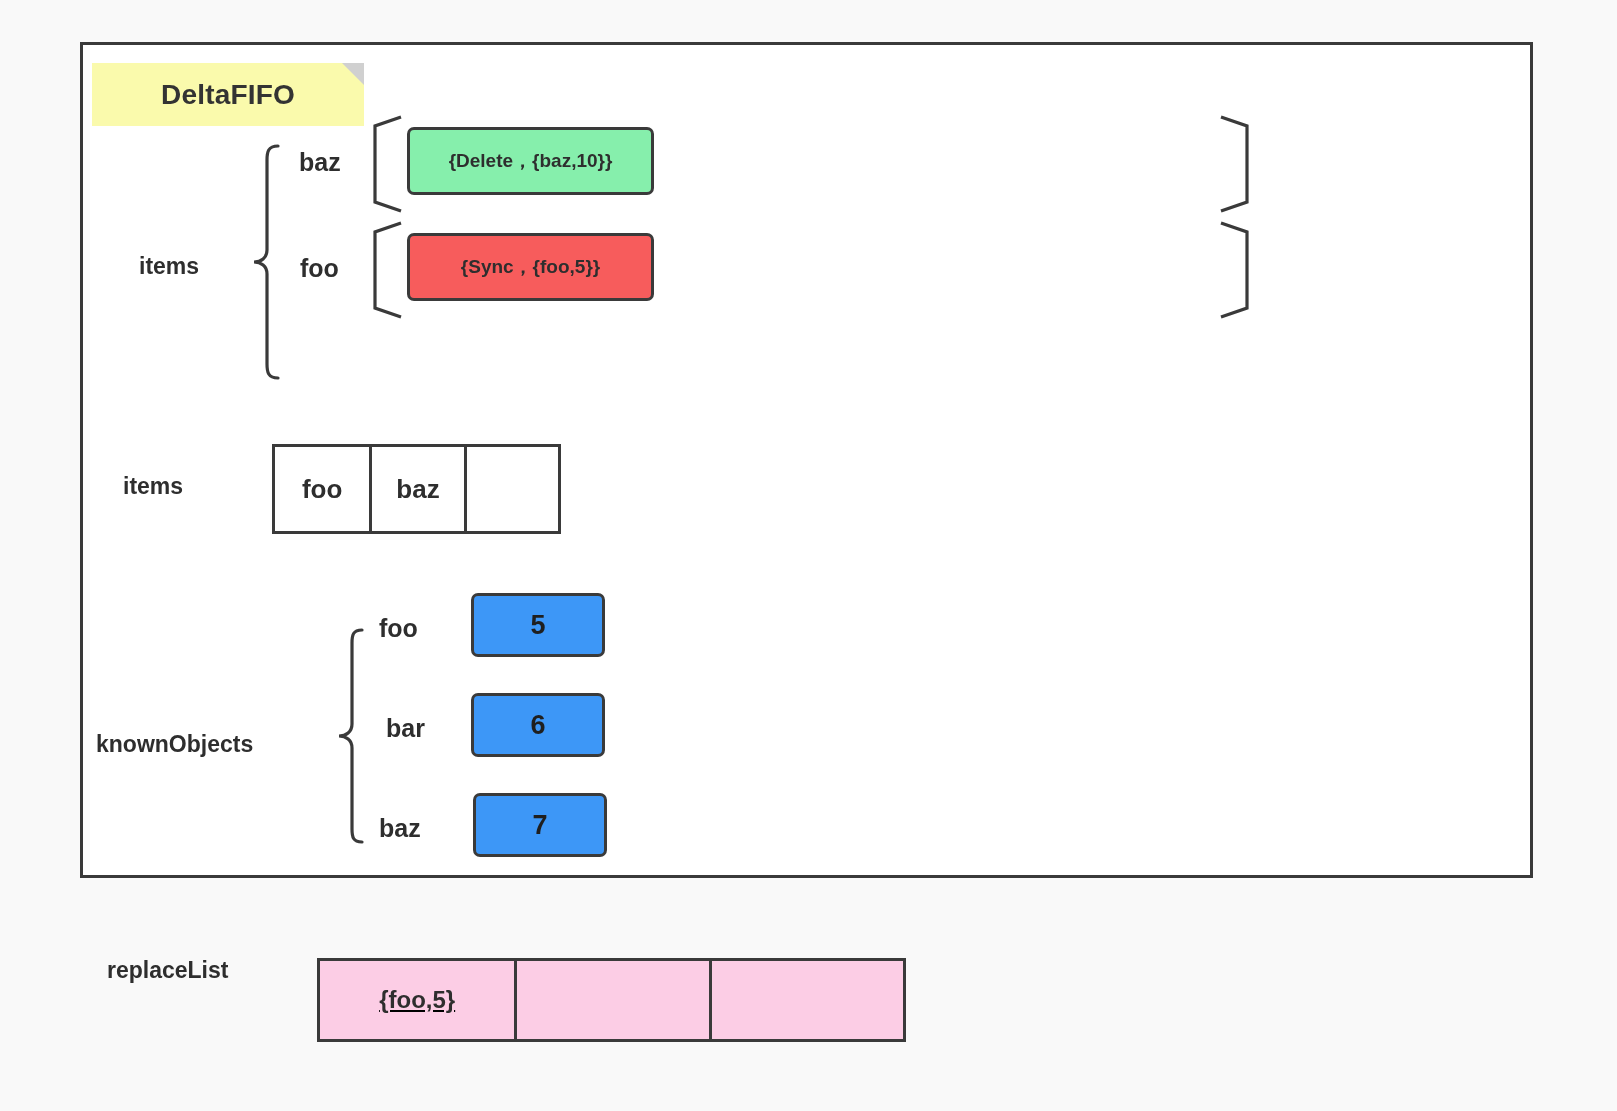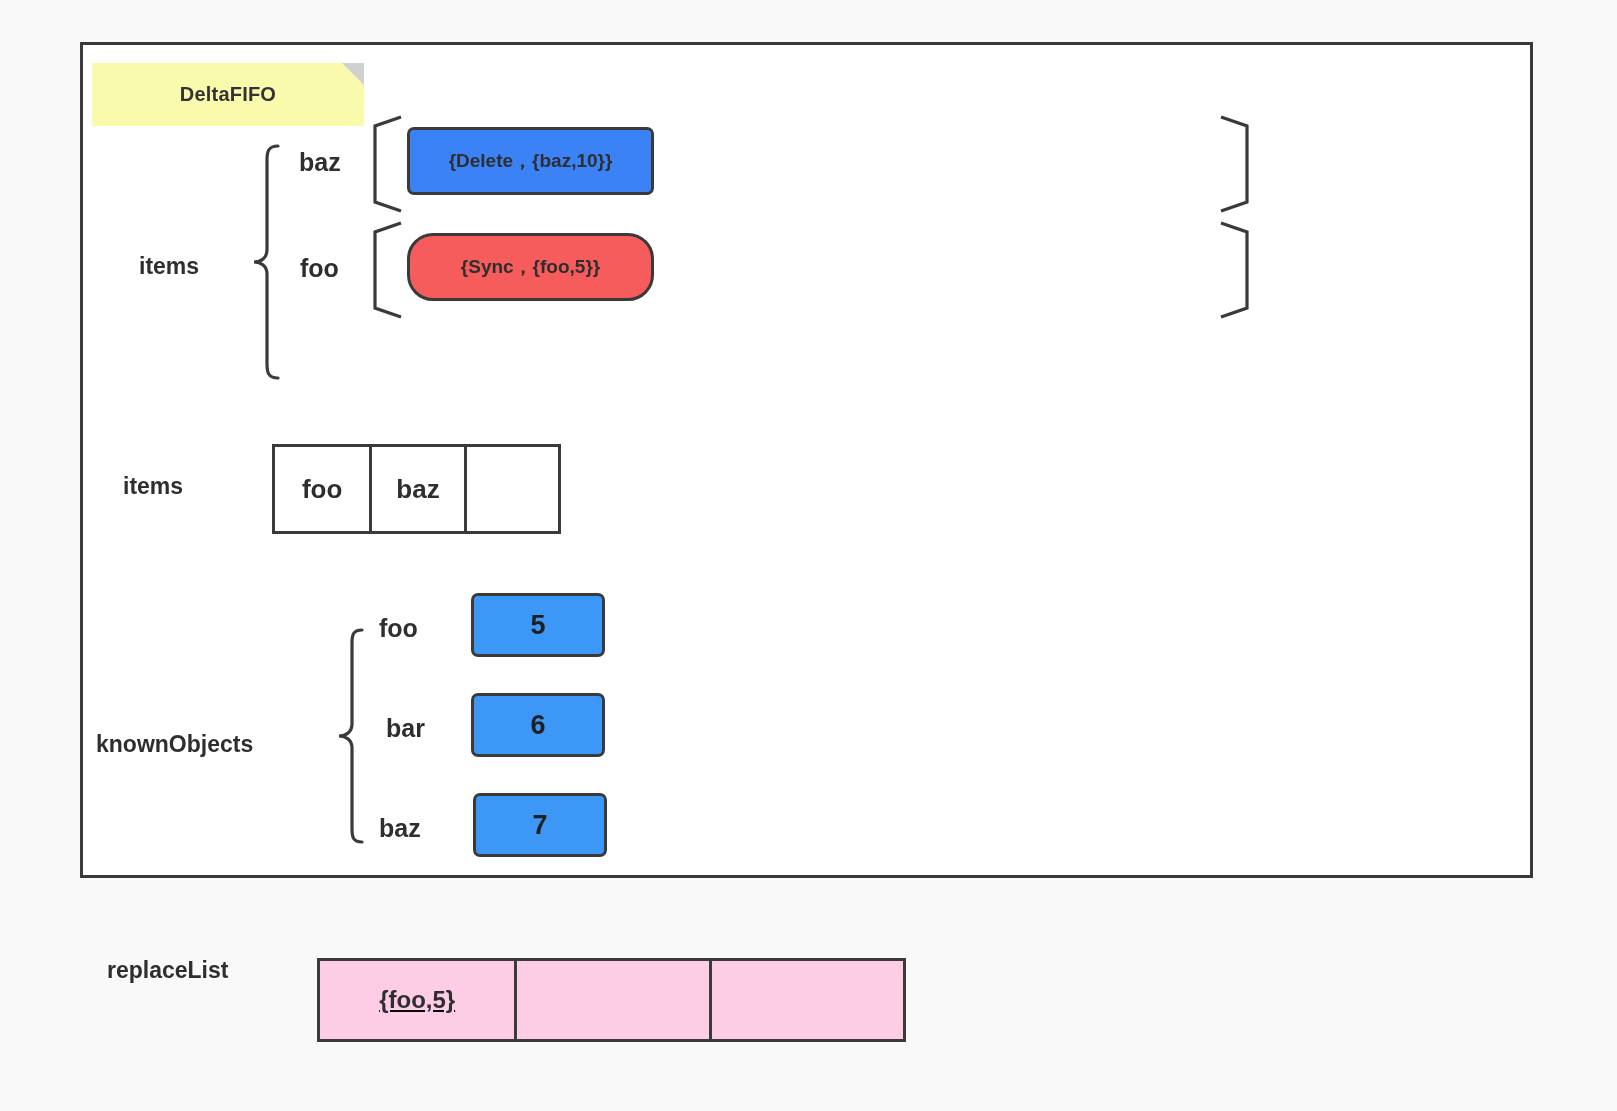--- a/index.html
+++ b/index.html
@@ -43,21 +43,21 @@
     border-top: 22px solid #d0d0d0;
     border-left: 22px solid transparent;
   }
   #note-label {
     position: absolute;
     left: 0; top: 0;
     width: 100%; height: 100%;
     display: flex;
     align-items: center;
     justify-content: center;
-    font-size: 20px;
+    font-size: 28px;
     font-weight: bold;
     color: #333333;
     letter-spacing: 0.2px;
   }
 
   
   .field-label {
     font-size: 23px;
     font-weight: bold;
     color: #2e2e2e;
@@ -75,22 +75,22 @@
     border: 3px solid #3a3a3a;
     border-radius: 7px;
     box-sizing: border-box;
     display: flex;
     align-items: center;
     justify-content: center;
     font-size: 19px;
     font-weight: bold;
     color: #2e2e2e;
   }
-  .delta-delete { background: #3b82f6; }
-  .delta-sync   { background: #f75c5c; border-radius: 26px; }
+  .delta-delete { background: #86efac; }
+  .delta-sync   { background: #f75c5c; }
 
   
   .obj-box {
     border: 3px solid #3a3a3a;
     border-radius: 7px;
     box-sizing: border-box;
     display: flex;
     align-items: center;
     justify-content: center;
     background: #3d97f7;

